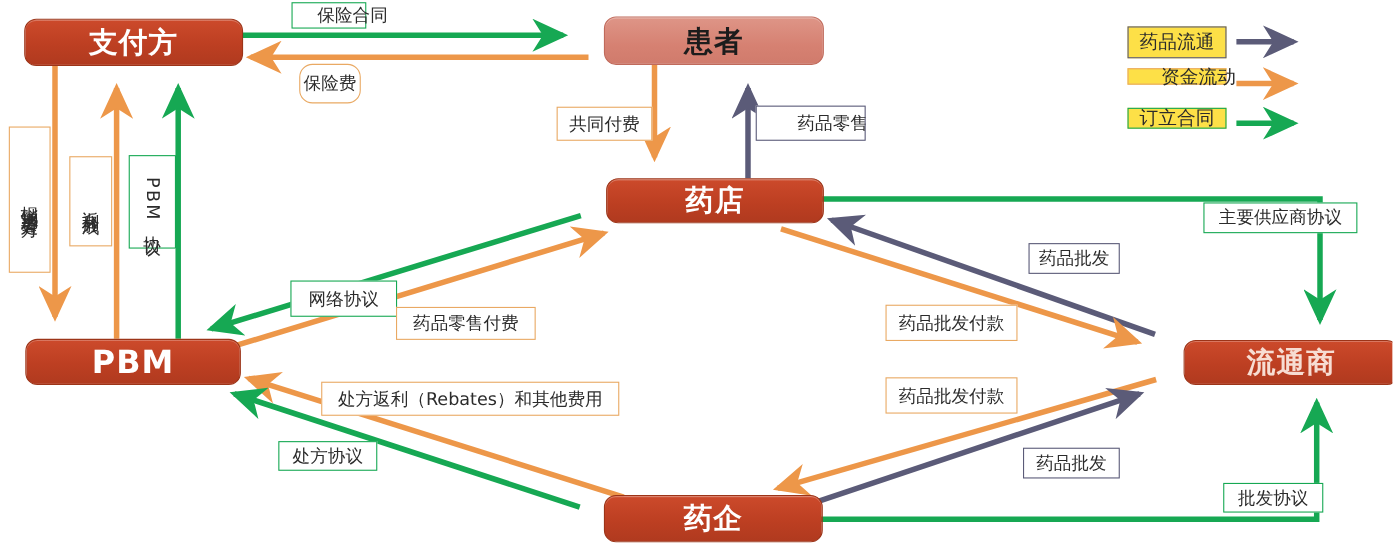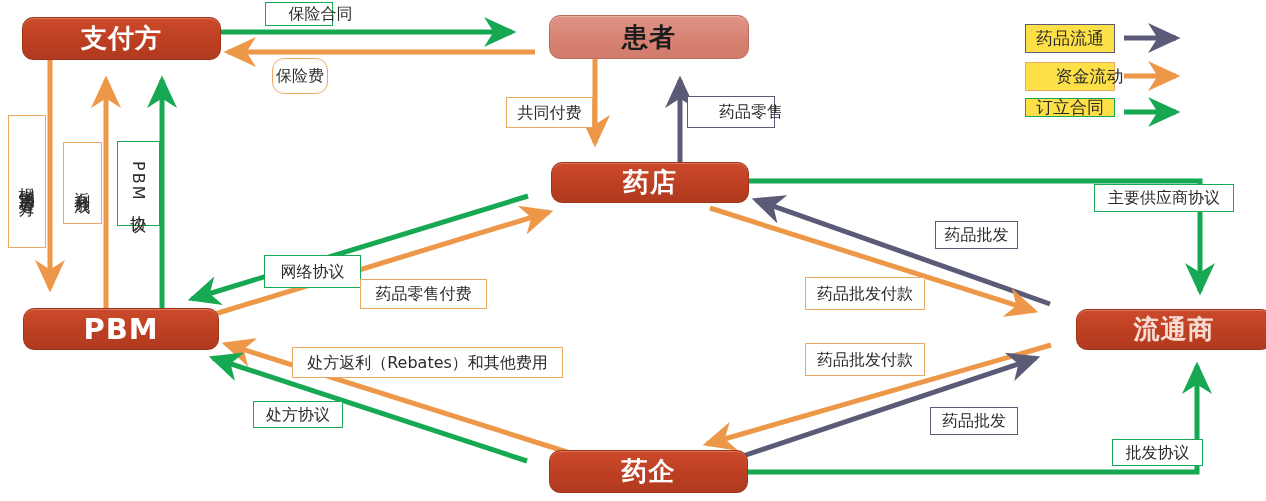--- a/index.html
+++ b/index.html
@@ -96,36 +96,36 @@
   <div class="node" style="left:6px;top:17px;width:199px;height:43px;">支付方</div>
   <div class="node pink" style="left:533px;top:15px;width:200px;height:44px;text-align:center;">患者</div>
   <div class="node" style="left:535px;top:162px;width:198px;height:41px;">药店</div>
   <div class="node" style="left:7px;top:308px;width:196px;height:42px;font-size:29px;">PBM</div>
   <div class="node distributor" style="left:1060px;top:309px;width:196px;height:41px;">流通商</div>
   <div class="node" style="left:533px;top:450px;width:199px;height:43px;">药企</div>
 
   <div class="lbl contract" style="left:265px;top:2px;width:68px;height:24px;padding-left:43px;">保险合同</div>
   <div class="lbl money" style="left:272px;top:58px;width:56px;height:36px;border-radius:12px;">保险费</div>
   <div class="lbl money" style="left:506px;top:97px;width:87px;height:31px;">共同付费</div>
-  <div class="lbl goods" style="left:687px;top:96px;width:88px;height:32px;padding-left:40px;">药品零售</div>
+  <div class="lbl goods" style="left:687px;top:96px;width:100px;height:32px;padding-left:40px;">药品零售</div>
 
   <div class="lbl money vert" style="left:8px;top:115px;width:38px;height:133px;">报销消费者处方</div>
   <div class="lbl money vert" style="left:63px;top:142px;width:39px;height:82px;">返利分成</div>
   <div class="lbl contract vert" style="left:117px;top:141px;width:43px;height:85px;">PBM协议</div>
 
   <div class="lbl contract" style="left:264px;top:219px;width:97px;height:33px;margin-top:36px;">网络协议</div>
   <div class="lbl money" style="left:360px;top:279px;width:127px;height:30px;">药品零售付费</div>
   <div class="lbl money" style="left:292px;top:347px;width:271px;height:31px;">处方返利（Rebates）和其他费用</div>
   <div class="lbl contract" style="left:253px;top:401px;width:90px;height:27px;">处方协议</div>
 
   <div class="lbl goods" style="left:935px;top:221px;width:83px;height:28px;">药品批发</div>
   <div class="lbl money" style="left:805px;top:277px;width:120px;height:33px;">药品批发付款</div>
   <div class="lbl money" style="left:805px;top:343px;width:120px;height:33px;">药品批发付款</div>
   <div class="lbl goods" style="left:930px;top:407px;width:88px;height:28px;">药品批发</div>
 
   <div class="lbl contract" style="left:1062px;top:184px;width:140px;height:28px;margin-left:32px;">主要供应商协议</div>
   <div class="lbl contract" style="left:1112px;top:439px;width:91px;height:27px;">批发协议</div>
 
   <div class="legend-box" style="left:1025px;top:24px;width:90px;height:29px;border-color:var(--goods);">药品流通</div>
-  <div class="legend-box" style="left:1025px;top:62px;width:90px;height:29px;border-color:var(--money-border);padding-left:39px;">资金流动</div>
+  <div class="legend-box" style="left:1025px;top:62px;width:90px;height:15px;border-color:var(--money-border);padding-left:39px;">资金流动</div>
   <div class="legend-box" style="left:1025px;top:98px;width:90px;height:19px;border-color:var(--contract);">订立合同</div>
 
 </div>
 
 </body></html>

